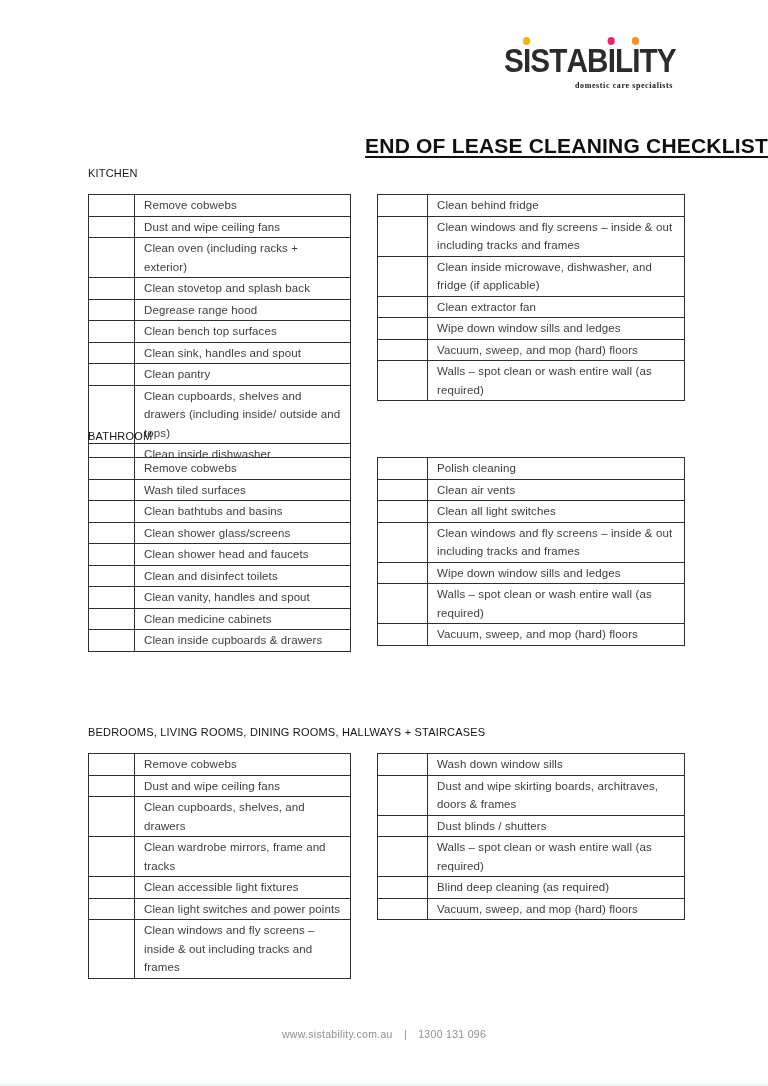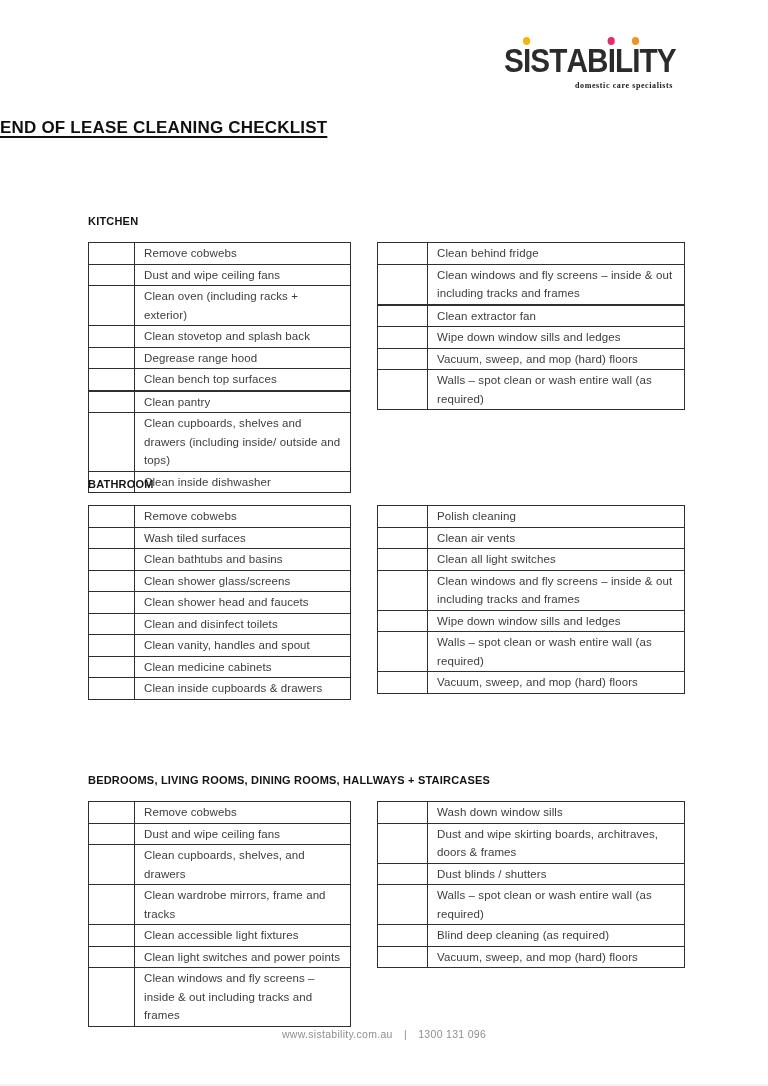--- a/index.html
+++ b/index.html
@@ -25,34 +25,34 @@
   .logo-dot{
     position:absolute;top:-7px;left:50%;transform:translateX(-50%);
     width:8px;height:8px;border-radius:50%;
   }
   .logo-tagline{
     margin-top:3px;padding-right:3px;
     font-size:8px;font-weight:bold;letter-spacing:0.6px;color:#151515;font-family:Liberation Serif, serif;
   }
   
   .doc-title{
-    position:absolute;top:118px;left:0;width:100%;
-    text-align:left;
-    font-size:17px;font-weight:bold;color:#101010;
+    position:absolute;top:134px;left:0;width:100%;
+    text-align:right;
+    font-size:21px;font-weight:bold;color:#101010;
     text-decoration:underline;text-decoration-thickness:1.5px;text-underline-offset:3px;
     letter-spacing:0.2px;
   }
   
   .section{position:absolute;left:88px;width:597px;}
   .section-0{top:167px;}
   .section-1{top:430px;}
   .section-2{top:726px;}
   .section-heading{
-    font-size:11px;font-weight:bold;color:#141414;
-    letter-spacing:0.2px;margin-bottom:15px;margin-top:48px;
+    font-size:11px;font-weight:normal;color:#141414;
+    letter-spacing:0.2px;margin-bottom:15px;
   }
   .tables{display:flex;gap:26px;align-items:flex-start;}
   .check-table{
     border:1.5px solid #2f2f2f;
     width:281px;box-sizing:border-box;
     background:#fff;
   }
   .check-table.right{width:329px;}
   .check-row{display:flex;border-top:1px solid #2f2f2f;}
   .check-row:first-child{border-top:none;}
@@ -121,20 +121,21 @@
           <div class="check-row">
             <div class="check-cell"></div>
             <div class="task-cell">Degrease range hood</div>
           </div>
           <div class="check-row">
             <div class="check-cell"></div>
             <div class="task-cell">Clean bench top surfaces</div>
           </div>
           <div class="check-row">
             <div class="check-cell"></div>
+            <div class="task-cell">Clean sink, handles and spout</div>
           </div>
           <div class="check-row">
             <div class="check-cell"></div>
             <div class="task-cell">Clean pantry</div>
           </div>
           <div class="check-row">
             <div class="check-cell"></div>
             <div class="task-cell">Clean cupboards, shelves and drawers (including inside/ outside and tops)</div>
           </div>
           <div class="check-row">
@@ -146,20 +147,21 @@
           <div class="check-row">
             <div class="check-cell"></div>
             <div class="task-cell">Clean behind fridge</div>
           </div>
           <div class="check-row">
             <div class="check-cell"></div>
             <div class="task-cell">Clean windows and fly screens – inside &amp; out including tracks and frames</div>
           </div>
           <div class="check-row">
             <div class="check-cell"></div>
+            <div class="task-cell">Clean inside microwave, dishwasher, and fridge (if applicable)</div>
           </div>
           <div class="check-row">
             <div class="check-cell"></div>
             <div class="task-cell">Clean extractor fan</div>
           </div>
           <div class="check-row">
             <div class="check-cell"></div>
             <div class="task-cell">Wipe down window sills and ledges</div>
           </div>
           <div class="check-row">

